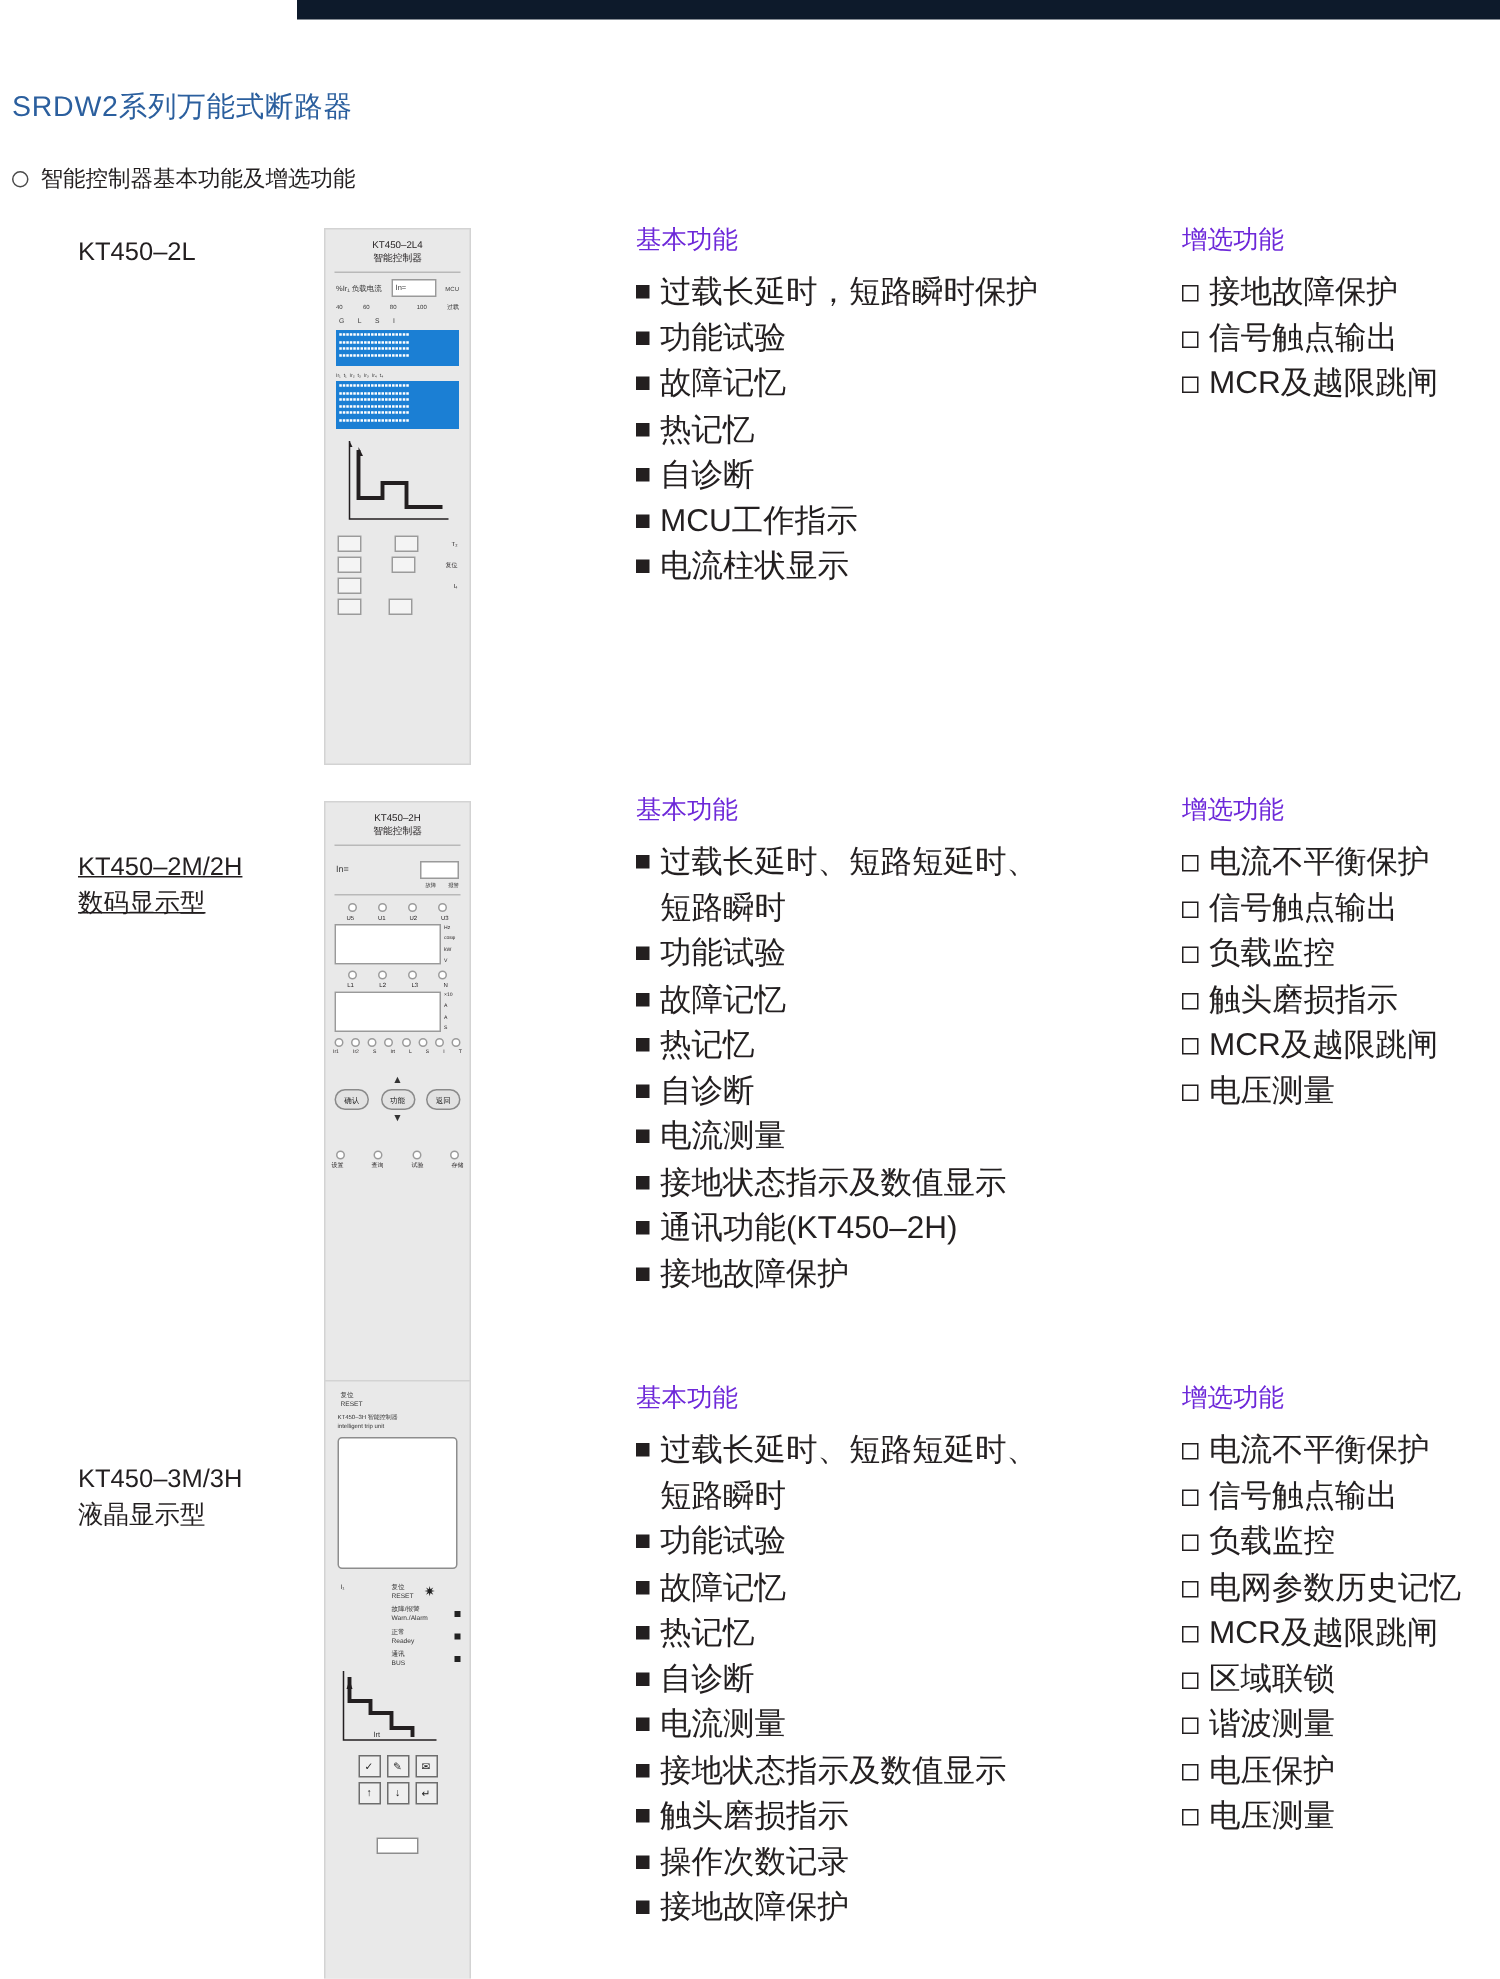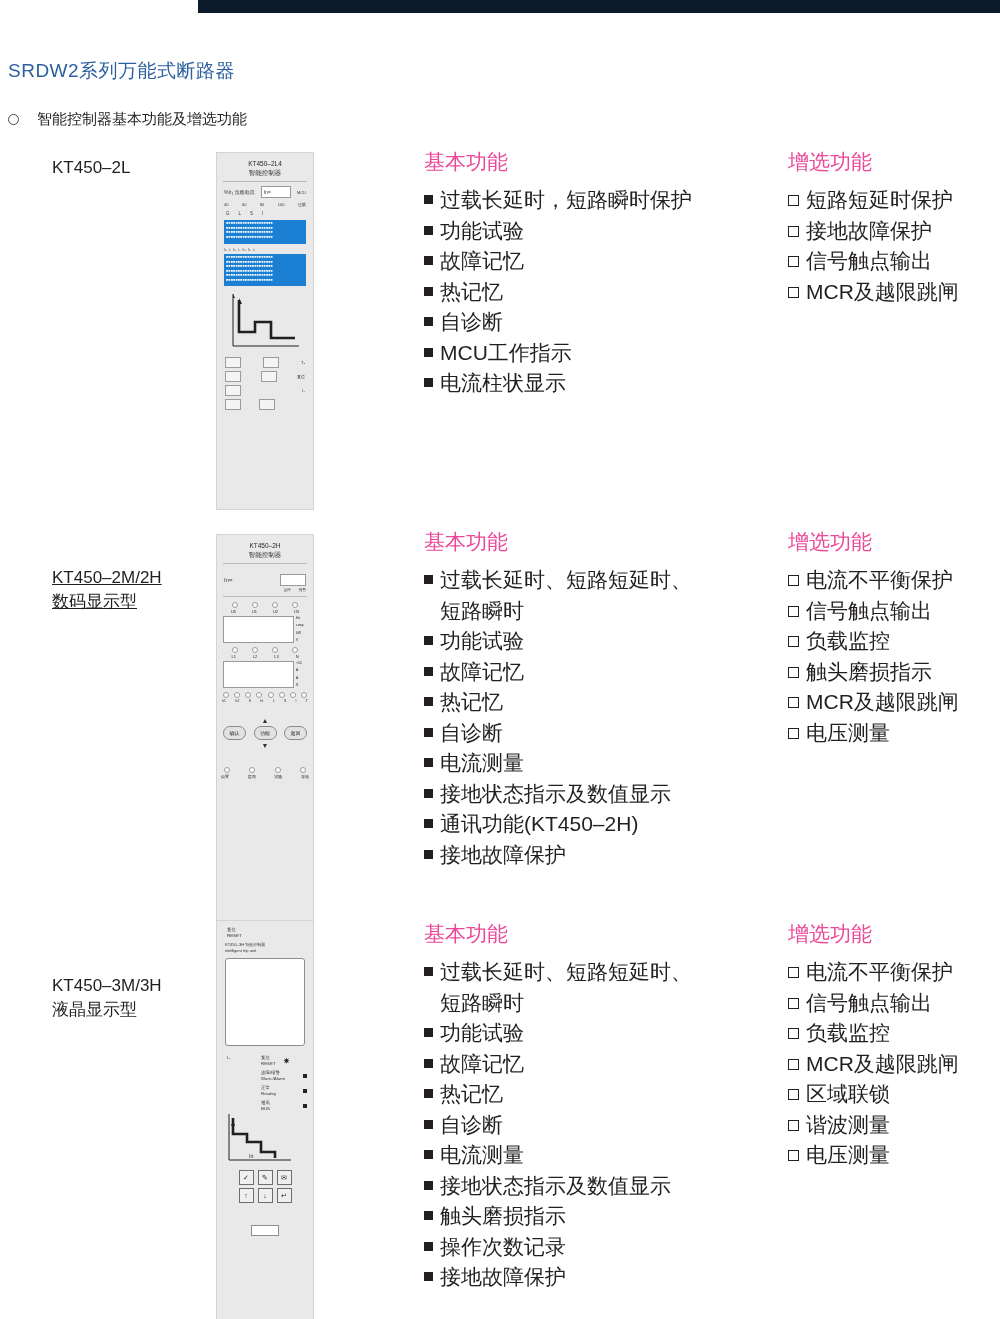--- a/index.html
+++ b/index.html
@@ -30,21 +30,21 @@
     font-size: 19px;
     color: #2b5f9e;
     letter-spacing: 0.5px;
   }
   .subtitle-row {
     position: absolute;
     top: 110px;
     left: 8px;
     display: flex;
     align-items: center;
-    gap: 18px;
+    gap: 8px;
     font-size: 15px;
     color: #231f20;
   }
   .circle-marker {
     width: 9px;
     height: 9px;
     border: 1px solid #4a4a4a;
     border-radius: 50%;
     display: inline-block;
   }
@@ -88,22 +88,22 @@
     top: 0;
     width: 350px;
   }
   .col-option {
     position: absolute;
     left: 788px;
     top: 0;
     width: 212px;
   }
   .col-head {
-    font-size: 21px;
-    color: #ec4899;
+    font-size: 17px;
+    color: #6d28d9;
     margin-bottom: 9px;
   }
   .feature-list {
     list-style: none;
     margin: 0;
     padding: 0;
   }
   .feature-list li {
     font-size: 21px;
     line-height: 30.5px;
@@ -313,21 +313,20 @@
       <li><span class="bullet-filled"></span><span class="feature-text">热记忆</span></li>
       <li><span class="bullet-filled"></span><span class="feature-text">自诊断</span></li>
       <li><span class="bullet-filled"></span><span class="feature-text">MCU工作指示</span></li>
       <li><span class="bullet-filled"></span><span class="feature-text">电流柱状显示</span></li>
     </ul>
   </div>
 
   <div class="col-option">
     <div class="col-head">增选功能</div>
     <ul class="feature-list">
-      <li><span class="bullet-open"></span><span class="feature-text">短路短延时保护</span></li>
       <li><span class="bullet-open"></span><span class="feature-text">接地故障保护</span></li>
       <li><span class="bullet-open"></span><span class="feature-text">信号触点输出</span></li>
       <li><span class="bullet-open"></span><span class="feature-text">MCR及越限跳闸</span></li>
     </ul>
   </div>
 </div>
 
 <div class="section" id="section-1">
   <div class="model-label">KT450–2M/2H
 数码显示型</div>
@@ -536,19 +535,21 @@
       <li><span class="bullet-filled"></span><span class="feature-text">接地故障保护</span></li>
     </ul>
   </div>
 
   <div class="col-option">
     <div class="col-head">增选功能</div>
     <ul class="feature-list">
       <li><span class="bullet-open"></span><span class="feature-text">电流不平衡保护</span></li>
       <li><span class="bullet-open"></span><span class="feature-text">信号触点输出</span></li>
       <li><span class="bullet-open"></span><span class="feature-text">负载监控</span></li>
+      <li><span class="bullet-open"></span><span class="feature-text">电网参数历史记忆</span></li>
       <li><span class="bullet-open"></span><span class="feature-text">MCR及越限跳闸</span></li>
       <li><span class="bullet-open"></span><span class="feature-text">区域联锁</span></li>
       <li><span class="bullet-open"></span><span class="feature-text">谐波测量</span></li>
+      <li><span class="bullet-open"></span><span class="feature-text">电压保护</span></li>
       <li><span class="bullet-open"></span><span class="feature-text">电压测量</span></li>
     </ul>
   </div>
 </div>
 
 </body></html>

